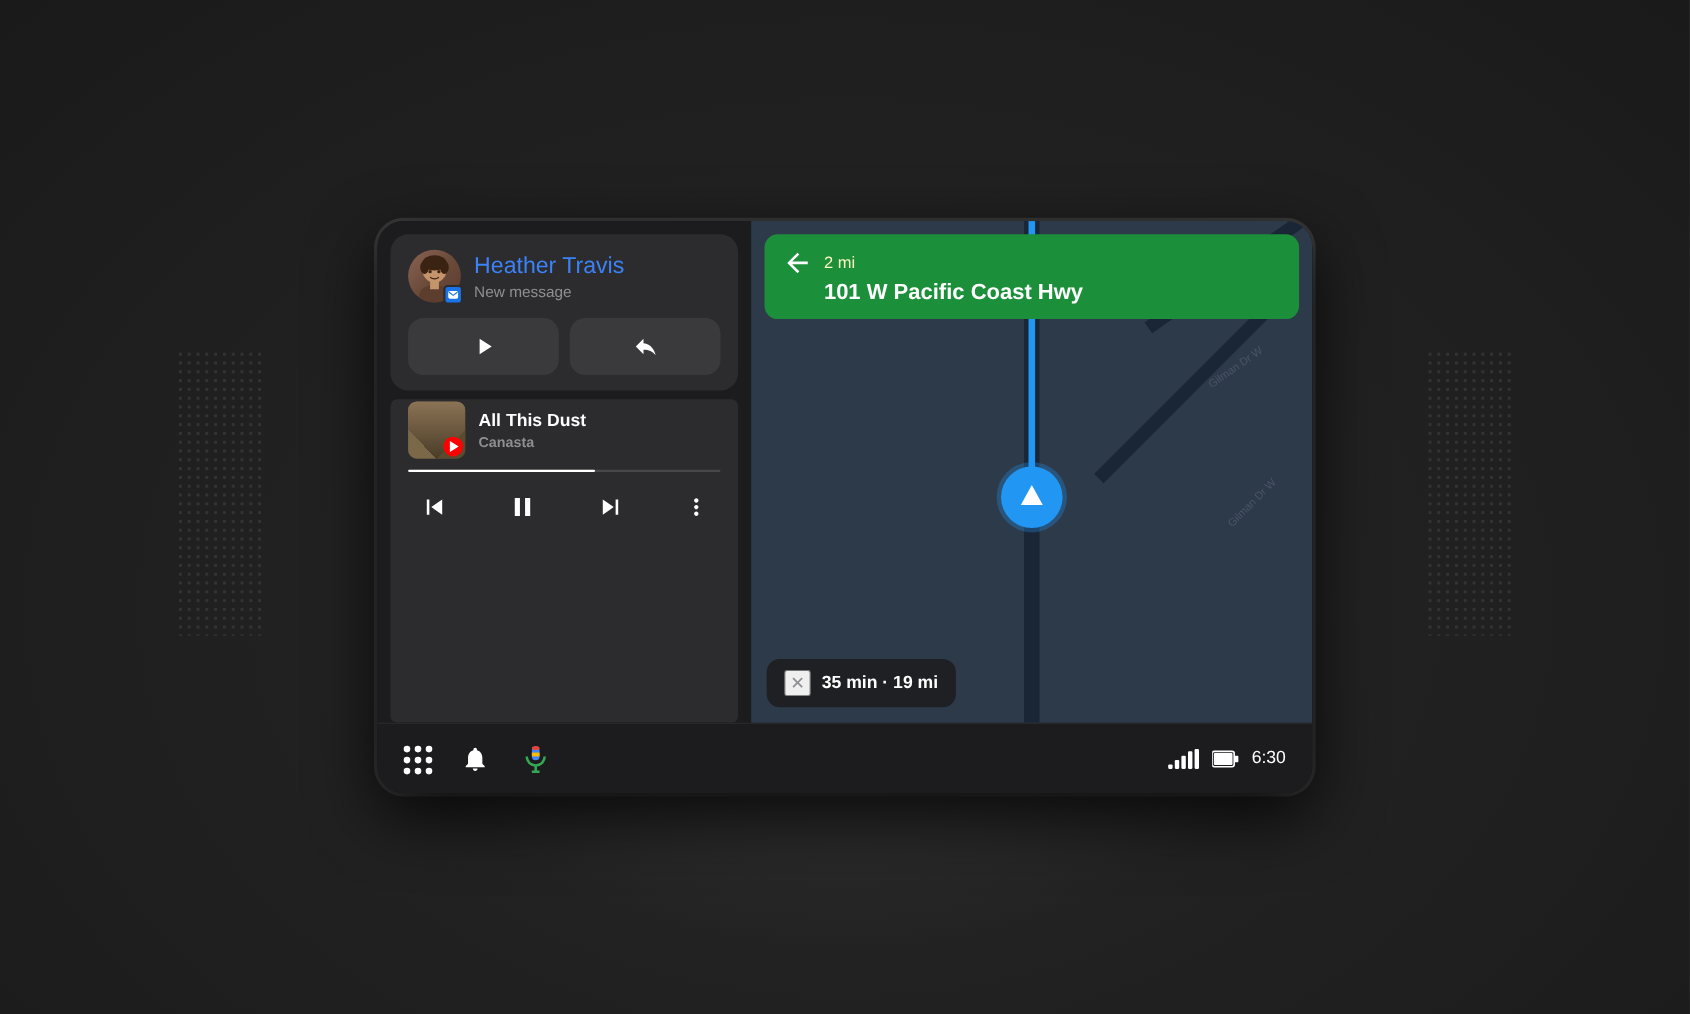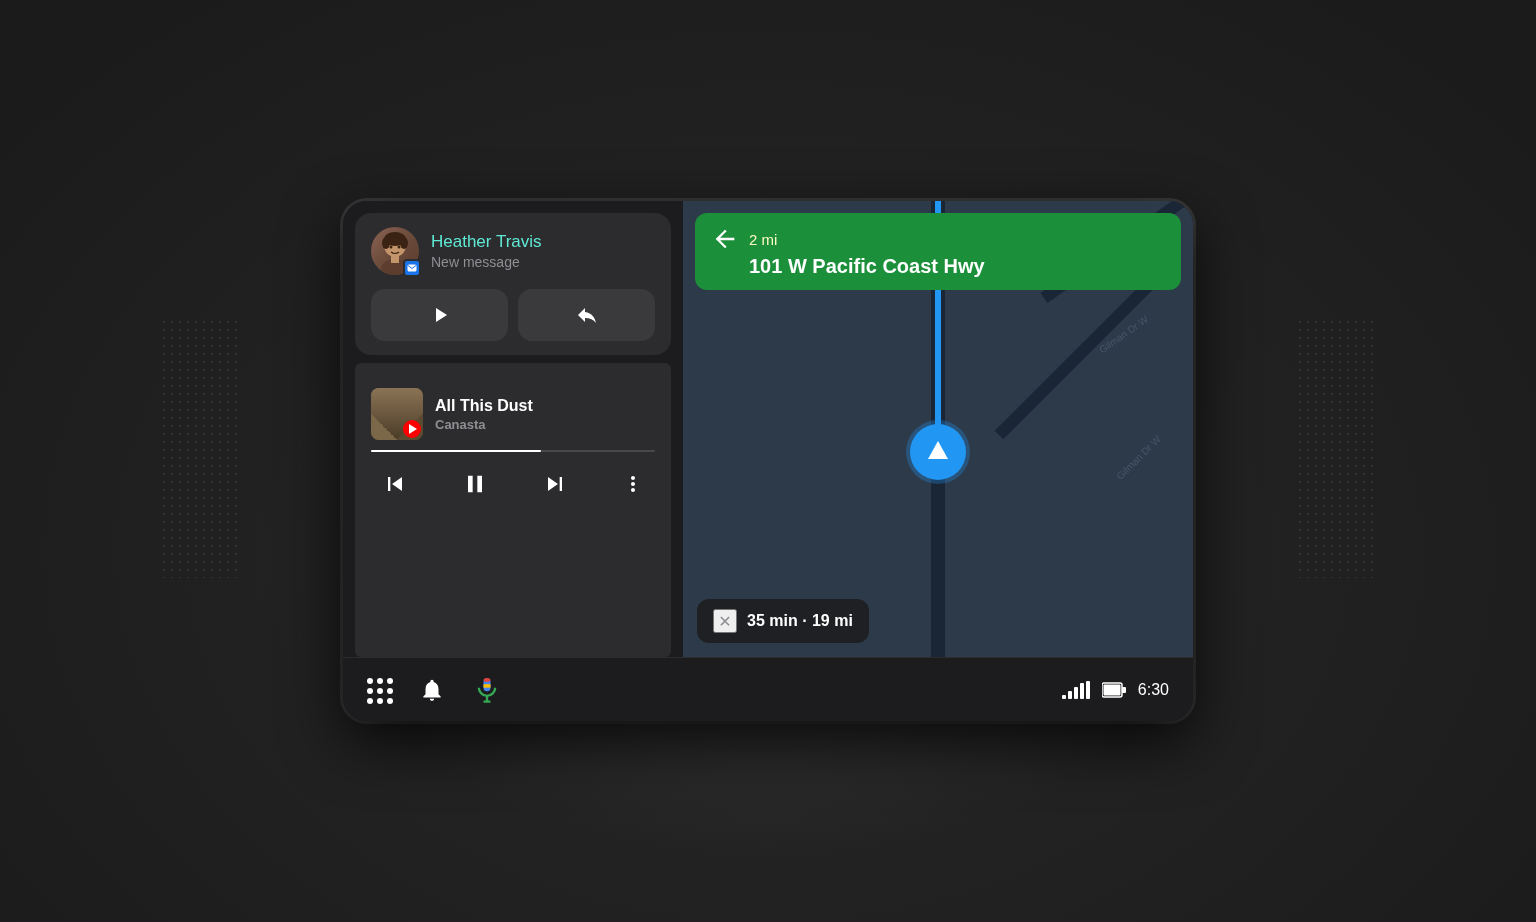--- a/index.html
+++ b/index.html
@@ -112,22 +112,22 @@
       height: 10px;
       color: white;
     }
 
     .notification-text {
       display: flex;
       flex-direction: column;
     }
 
     .contact-name {
-      color: #5eead4;
-      font-size: 17px;
+      color: #3b82f6;
+      font-size: 21px;
       font-weight: 500;
       line-height: 1.2;
     }
 
     .message-preview {
       color: #8e8e93;
       font-size: 14px;
       margin-top: 2px;
     }
 
@@ -151,21 +151,21 @@
     .action-btn svg {
       width: 24px;
       height: 24px;
       fill: #ffffff;
     }
 
     
     .music-card {
       background: #2c2c2e;
       border-radius: 6px;
-      padding: 25px 16px;
+      padding: 2px 16px;
       flex: 1;
     }
 
     .music-header {
       display: flex;
       align-items: center;
       gap: 12px;
       margin-bottom: 10px;
     }
 

